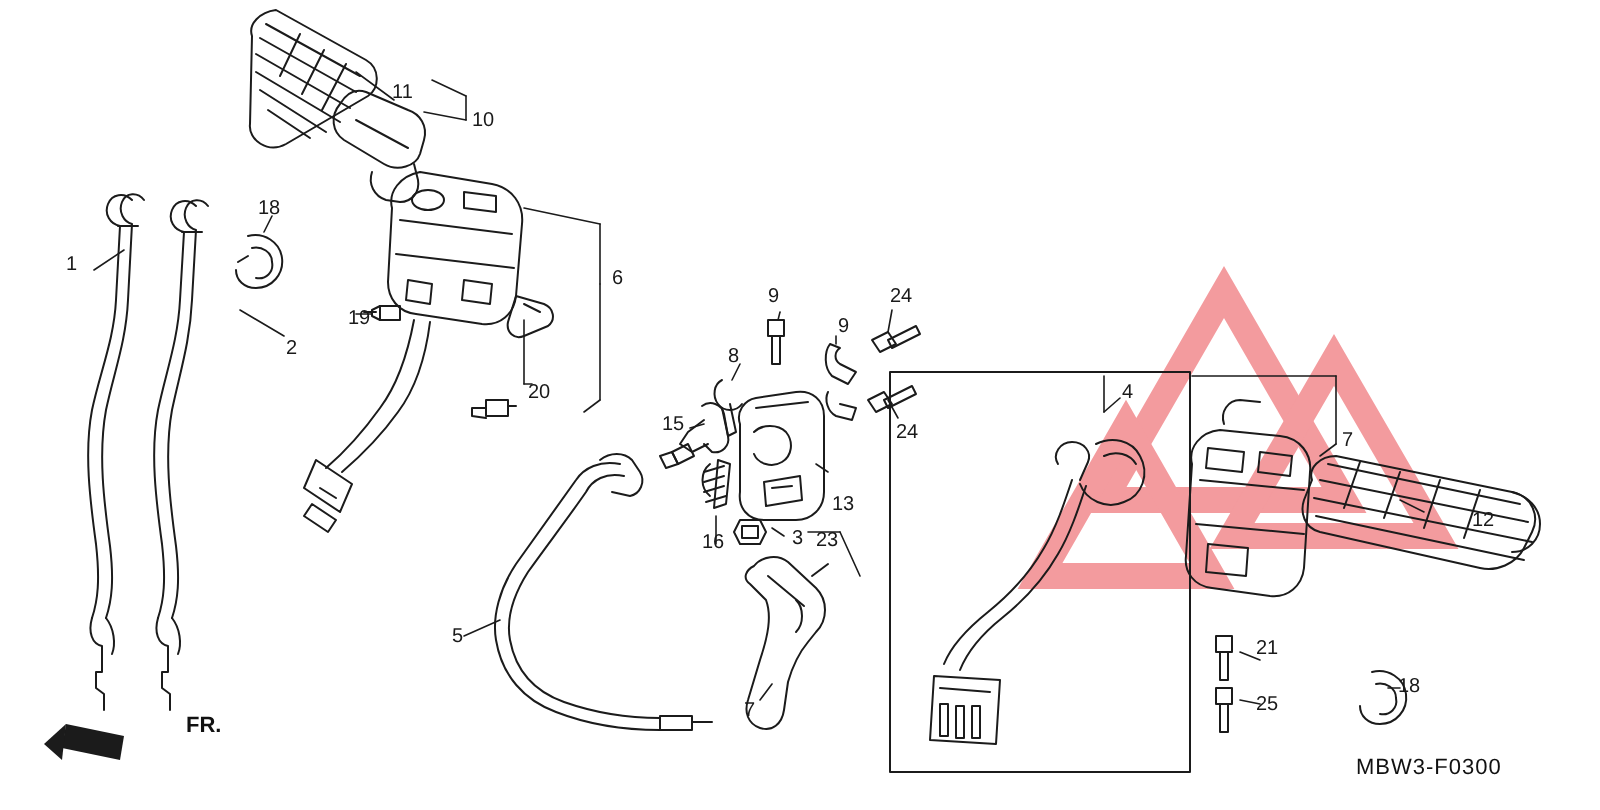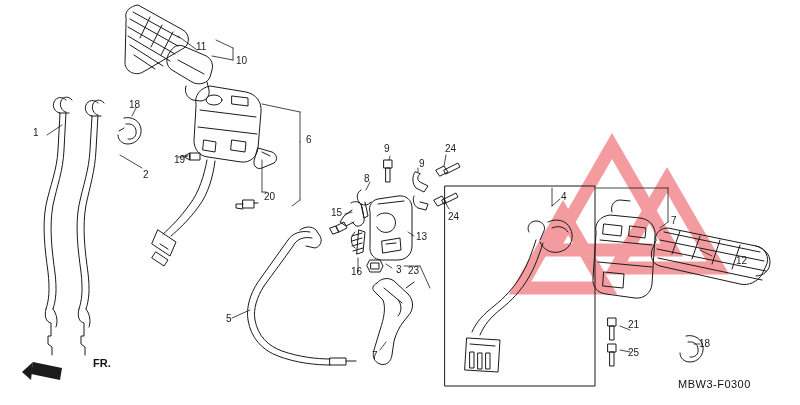--- a/index.html
+++ b/index.html
@@ -258,21 +258,21 @@
   <div class="num" style="left:396px;top:265px;">3</div>
   <div class="num" style="left:561px;top:192px;">4</div>
   <div class="num" style="left:226px;top:314px;">5</div>
   <div class="num" style="left:306px;top:135px;">6</div>
   <div class="num" style="left:671px;top:216px;">7</div>
   <div class="num" style="left:364px;top:174px;">8</div>
   <div class="num" style="left:419px;top:159px;">9</div>
   <div class="num" style="left:236px;top:56px;">10</div>
   <div class="num" style="left:196px;top:42px;">11</div>
   <div class="num" style="left:713px;top:256px;padding-left:23px;">12</div>
-  <div class="num" style="left:416px;top:232px;">13</div>
+  <div class="num" style="left:416px;top:248px;">13</div>
   <div class="num" style="left:372px;top:351px;">7</div>
   <div class="num" style="left:331px;top:208px;text-align:center;">15</div>
   <div class="num" style="left:384px;top:144px;">9</div>
   <div class="num" style="left:351px;top:267px;">16</div>
   <div class="num" style="left:129px;top:100px;">18</div>
   <div class="num" style="left:174px;top:155px;">19</div>
   <div class="num" style="left:264px;top:192px;">20</div>
   <div class="num" style="left:628px;top:320px;">21</div>
   <div class="num" style="left:628px;top:348px;">25</div>
   <div class="num" style="left:408px;top:266px;text-align:center;">23</div>

